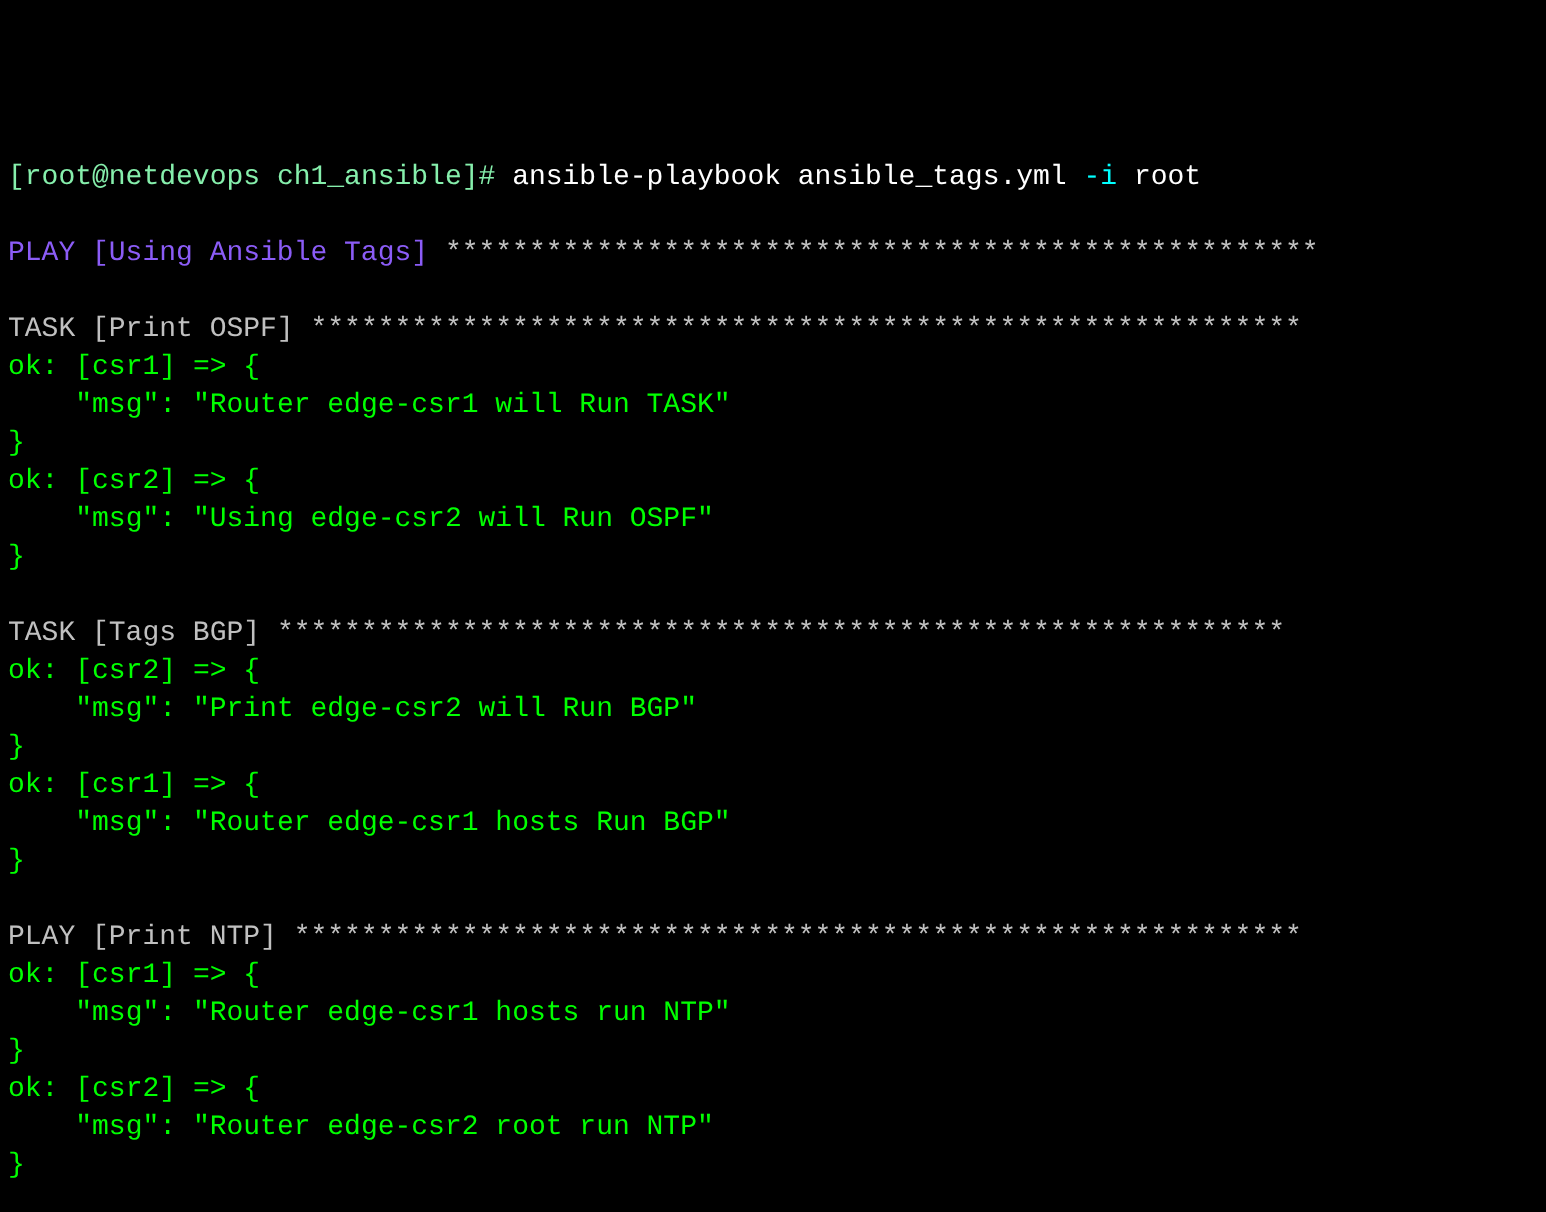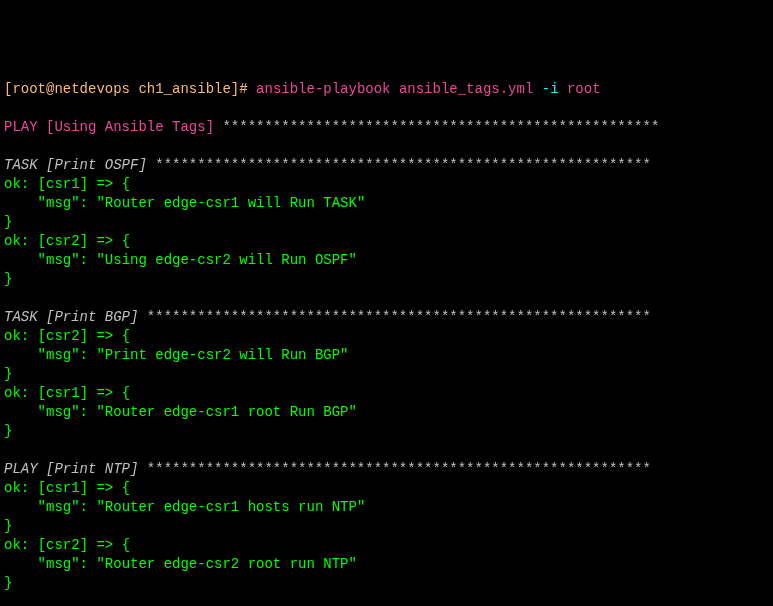--- a/index.html
+++ b/index.html
@@ -9,51 +9,51 @@
       font-family: "Consolas", "Monaco", "Courier New", monospace;
       font-size: 14px;
       line-height: 19px;
       color: #c0c0c0;
       white-space: pre;
       overflow: hidden;
       width: 773px;
       height: 606px;
       box-sizing: border-box;
     }
-    .prompt-user { color: #fdba74; }
-    .cmd { color: #ec4899; }
+    .prompt-user { color: #86efac; }
+    .cmd { color: #ffffff; }
     .flag { color: #00ffff; }
-    .play-header { color: #ec4899; }
-    .task-header { color: #c0c0c0; font-style: italic; }
+    .play-header { color: #8b5cf6; }
+    .task-header { color: #c0c0c0; }
     .ok-green { color: #00ff00; }
     .star { color: #c0c0c0; }
   </style>
 </head>
 <body>
 
 
 
 <div><span class="prompt-user">[root@netdevops</span><span class="prompt-user"> </span><span class="prompt-user">ch1_ansible</span><span class="prompt-user">]#</span> <span class="cmd">ansible-playbook ansible_tags.yml</span> <span class="flag">-i</span> <span class="cmd">root</span>
 
 <span class="play-header">PLAY [Using Ansible Tags]</span> <span class="star">****************************************************</span>
 
 <span class="task-header">TASK [Print OSPF]</span> <span class="star">***********************************************************</span>
 <span class="ok-green">ok:</span> <span class="ok-green">[</span><span class="ok-green">csr1</span><span class="ok-green">]</span> <span class="ok-green">=&gt;</span> <span class="ok-green">{</span>
     <span class="ok-green">"msg":</span> <span class="ok-green">"</span><span class="ok-green">Router edge-csr1 will Run TASK</span><span class="ok-green">"</span>
 <span class="ok-green">}</span>
 <span class="ok-green">ok:</span> <span class="ok-green">[</span><span class="ok-green">csr2</span><span class="ok-green">]</span> <span class="ok-green">=&gt;</span> <span class="ok-green">{</span>
     <span class="ok-green">"msg":</span> <span class="ok-green">"</span><span class="ok-green">Using edge-csr2 will Run OSPF</span><span class="ok-green">"</span>
 <span class="ok-green">}</span>
 
-<span class="task-header">TASK [Print BGP]</span> <span class="star">************************************************************</span>
+<span class="task-header">TASK [Tags BGP]</span> <span class="star">************************************************************</span>
 <span class="ok-green">ok:</span> <span class="ok-green">[</span><span class="ok-green">csr2</span><span class="ok-green">]</span> <span class="ok-green">=&gt;</span> <span class="ok-green">{</span>
     <span class="ok-green">"msg":</span> <span class="ok-green">"</span><span class="ok-green">Print edge-csr2 will Run BGP</span><span class="ok-green">"</span>
 <span class="ok-green">}</span>
 <span class="ok-green">ok:</span> <span class="ok-green">[</span><span class="ok-green">csr1</span><span class="ok-green">]</span> <span class="ok-green">=&gt;</span> <span class="ok-green">{</span>
-    <span class="ok-green">"msg":</span> <span class="ok-green">"</span><span class="ok-green">Router edge-csr1 root Run BGP</span><span class="ok-green">"</span>
+    <span class="ok-green">"msg":</span> <span class="ok-green">"</span><span class="ok-green">Router edge-csr1 hosts Run BGP</span><span class="ok-green">"</span>
 <span class="ok-green">}</span>
 
 <span class="task-header">PLAY [Print NTP]</span> <span class="star">************************************************************</span>
 <span class="ok-green">ok:</span> <span class="ok-green">[</span><span class="ok-green">csr1</span><span class="ok-green">]</span> <span class="ok-green">=&gt;</span> <span class="ok-green">{</span>
     <span class="ok-green">"msg":</span> <span class="ok-green">"</span><span class="ok-green">Router edge-csr1 hosts run NTP</span><span class="ok-green">"</span>
 <span class="ok-green">}</span>
 <span class="ok-green">ok:</span> <span class="ok-green">[</span><span class="ok-green">csr2</span><span class="ok-green">]</span> <span class="ok-green">=&gt;</span> <span class="ok-green">{</span>
     <span class="ok-green">"msg":</span> <span class="ok-green">"</span><span class="ok-green">Router edge-csr2 root run NTP</span><span class="ok-green">"</span>
 <span class="ok-green">}</span>
 

